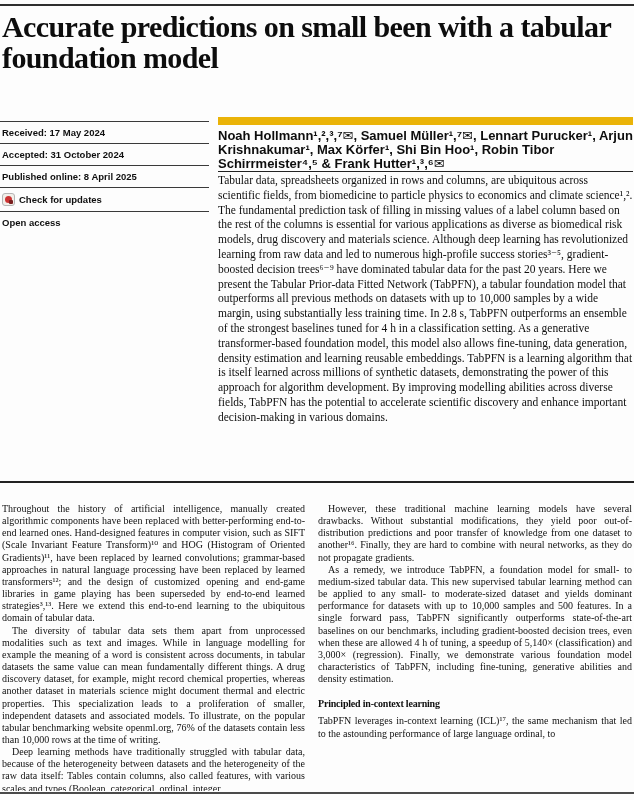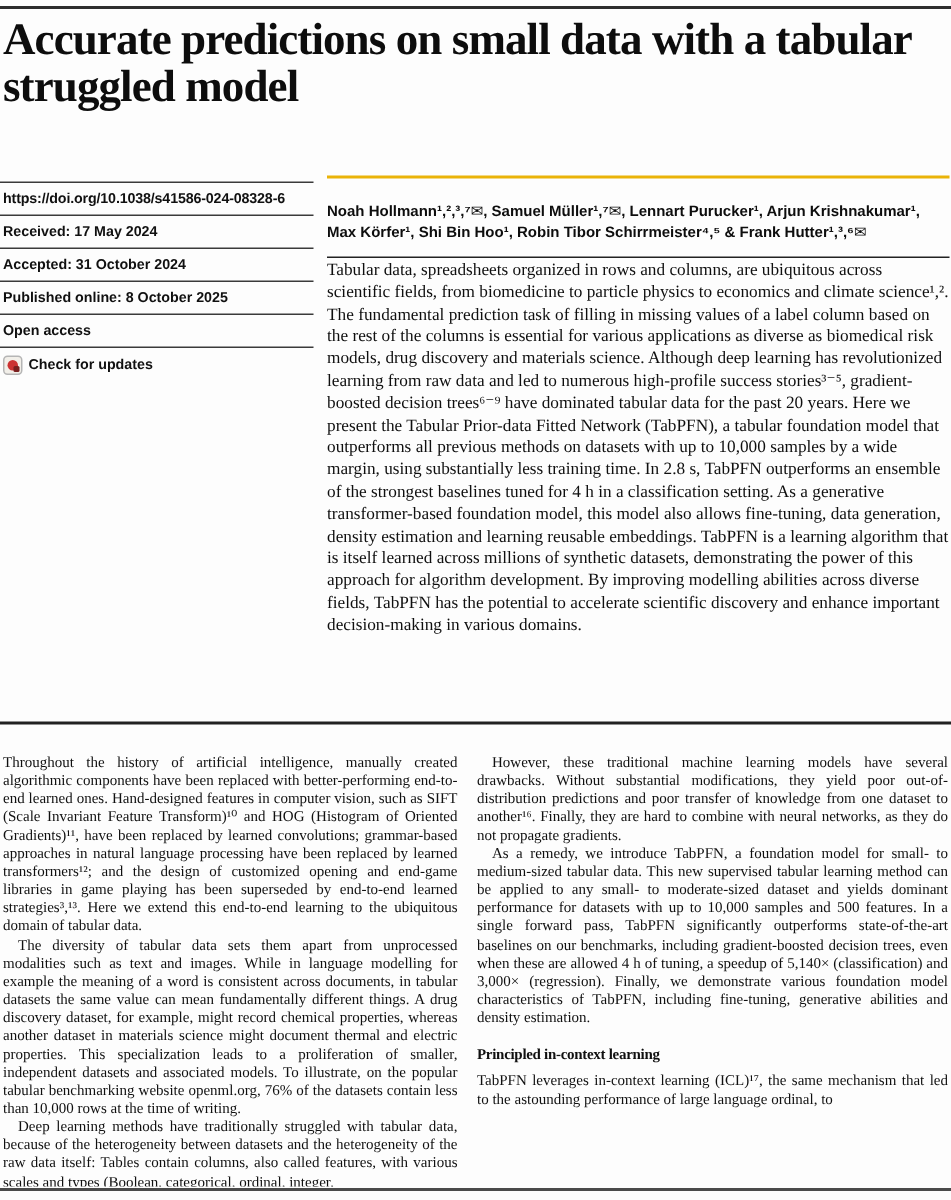--- a/index.html
+++ b/index.html
@@ -52,24 +52,24 @@
   }
   .crossmark::after {
     content:""; position:absolute; right:1px; bottom:1px;
     width:4px; height:4px;
     background:#7a1f1f; border-radius:1px;
   }
 
   
   .authors {
     position:absolute; top:117px; left:218px; width:415px;
-    border-top:2px solid #eab308;
-    padding-top:16px;
+    border-top:8px solid #eab308;
+    padding-top:4px;
     font-family:"Liberation Sans","DejaVu Sans",sans-serif;
-    font-size:10px; font-weight:bold; line-height:14px;
+    font-size:13px; font-weight:bold; line-height:14px;
     color:#0d0d0d;
   }
   .abstract {
     position:absolute; top:171px; left:218px; width:415px;
     border-top:1px solid #222;
     padding-top:1px;
     font-size:11.5px; line-height:14.8px;
     color:#0f0f0f;
     text-align:left;
   }
@@ -89,41 +89,38 @@
     margin:12px 0 4px 0;
     text-align:left;
     letter-spacing:-0.2px;
   }
 </style>
 </head>
 <body>
 
 <div class="rule rule-top"></div>
 
-<h1 class="title">Accurate predictions on small data with a tabular struggled model</h1>
+<h1 class="title">Accurate predictions on small been with a tabular foundation model</h1>
 
 <div class="meta">
-  <div class="meta-row doi">
-    <span>https://doi.org/10.1038/s41586-024-08328-6</span>
-  </div>
   <div class="meta-row">
     <span>Received: 17 May 2024</span>
   </div>
   <div class="meta-row">
     <span>Accepted: 31 October 2024</span>
   </div>
   <div class="meta-row">
-    <span>Published online: 8 October 2025</span>
-  </div>
-  <div class="meta-row">
-    <span>Open access</span>
+    <span>Published online: 8 April 2025</span>
   </div>
   <div class="meta-row">
     <span class="crossmark"></span>
     <span>Check for updates</span>
+  </div>
+  <div class="meta-row">
+    <span>Open access</span>
   </div>
 </div>
 
 <div class="authors">Noah Hollmann¹,²,³,⁷✉, Samuel Müller¹,⁷✉, Lennart Purucker¹, Arjun Krishnakumar¹, Max Körfer¹, Shi Bin Hoo¹, Robin Tibor Schirrmeister⁴,⁵ &amp; Frank Hutter¹,³,⁶✉</div>
 
 <div class="abstract">Tabular data, spreadsheets organized in rows and columns, are ubiquitous across scientific fields, from biomedicine to particle physics to economics and climate science¹,². The fundamental prediction task of filling in missing values of a label column based on the rest of the columns is essential for various applications as diverse as biomedical risk models, drug discovery and materials science. Although deep learning has revolutionized learning from raw data and led to numerous high-profile success stories³⁻⁵, gradient-boosted decision trees⁶⁻⁹ have dominated tabular data for the past 20 years. Here we present the Tabular Prior-data Fitted Network (TabPFN), a tabular foundation model that outperforms all previous methods on datasets with up to 10,000 samples by a wide margin, using substantially less training time. In 2.8 s, TabPFN outperforms an ensemble of the strongest baselines tuned for 4 h in a classification setting. As a generative transformer-based foundation model, this model also allows fine-tuning, data generation, density estimation and learning reusable embeddings. TabPFN is a learning algorithm that is itself learned across millions of synthetic datasets, demonstrating the power of this approach for algorithm development. By improving modelling abilities across diverse fields, TabPFN has the potential to accelerate scientific discovery and enhance important decision-making in various domains.</div>
 
 <div class="rule rule-body"></div>
 
 <div class="bodycols">

